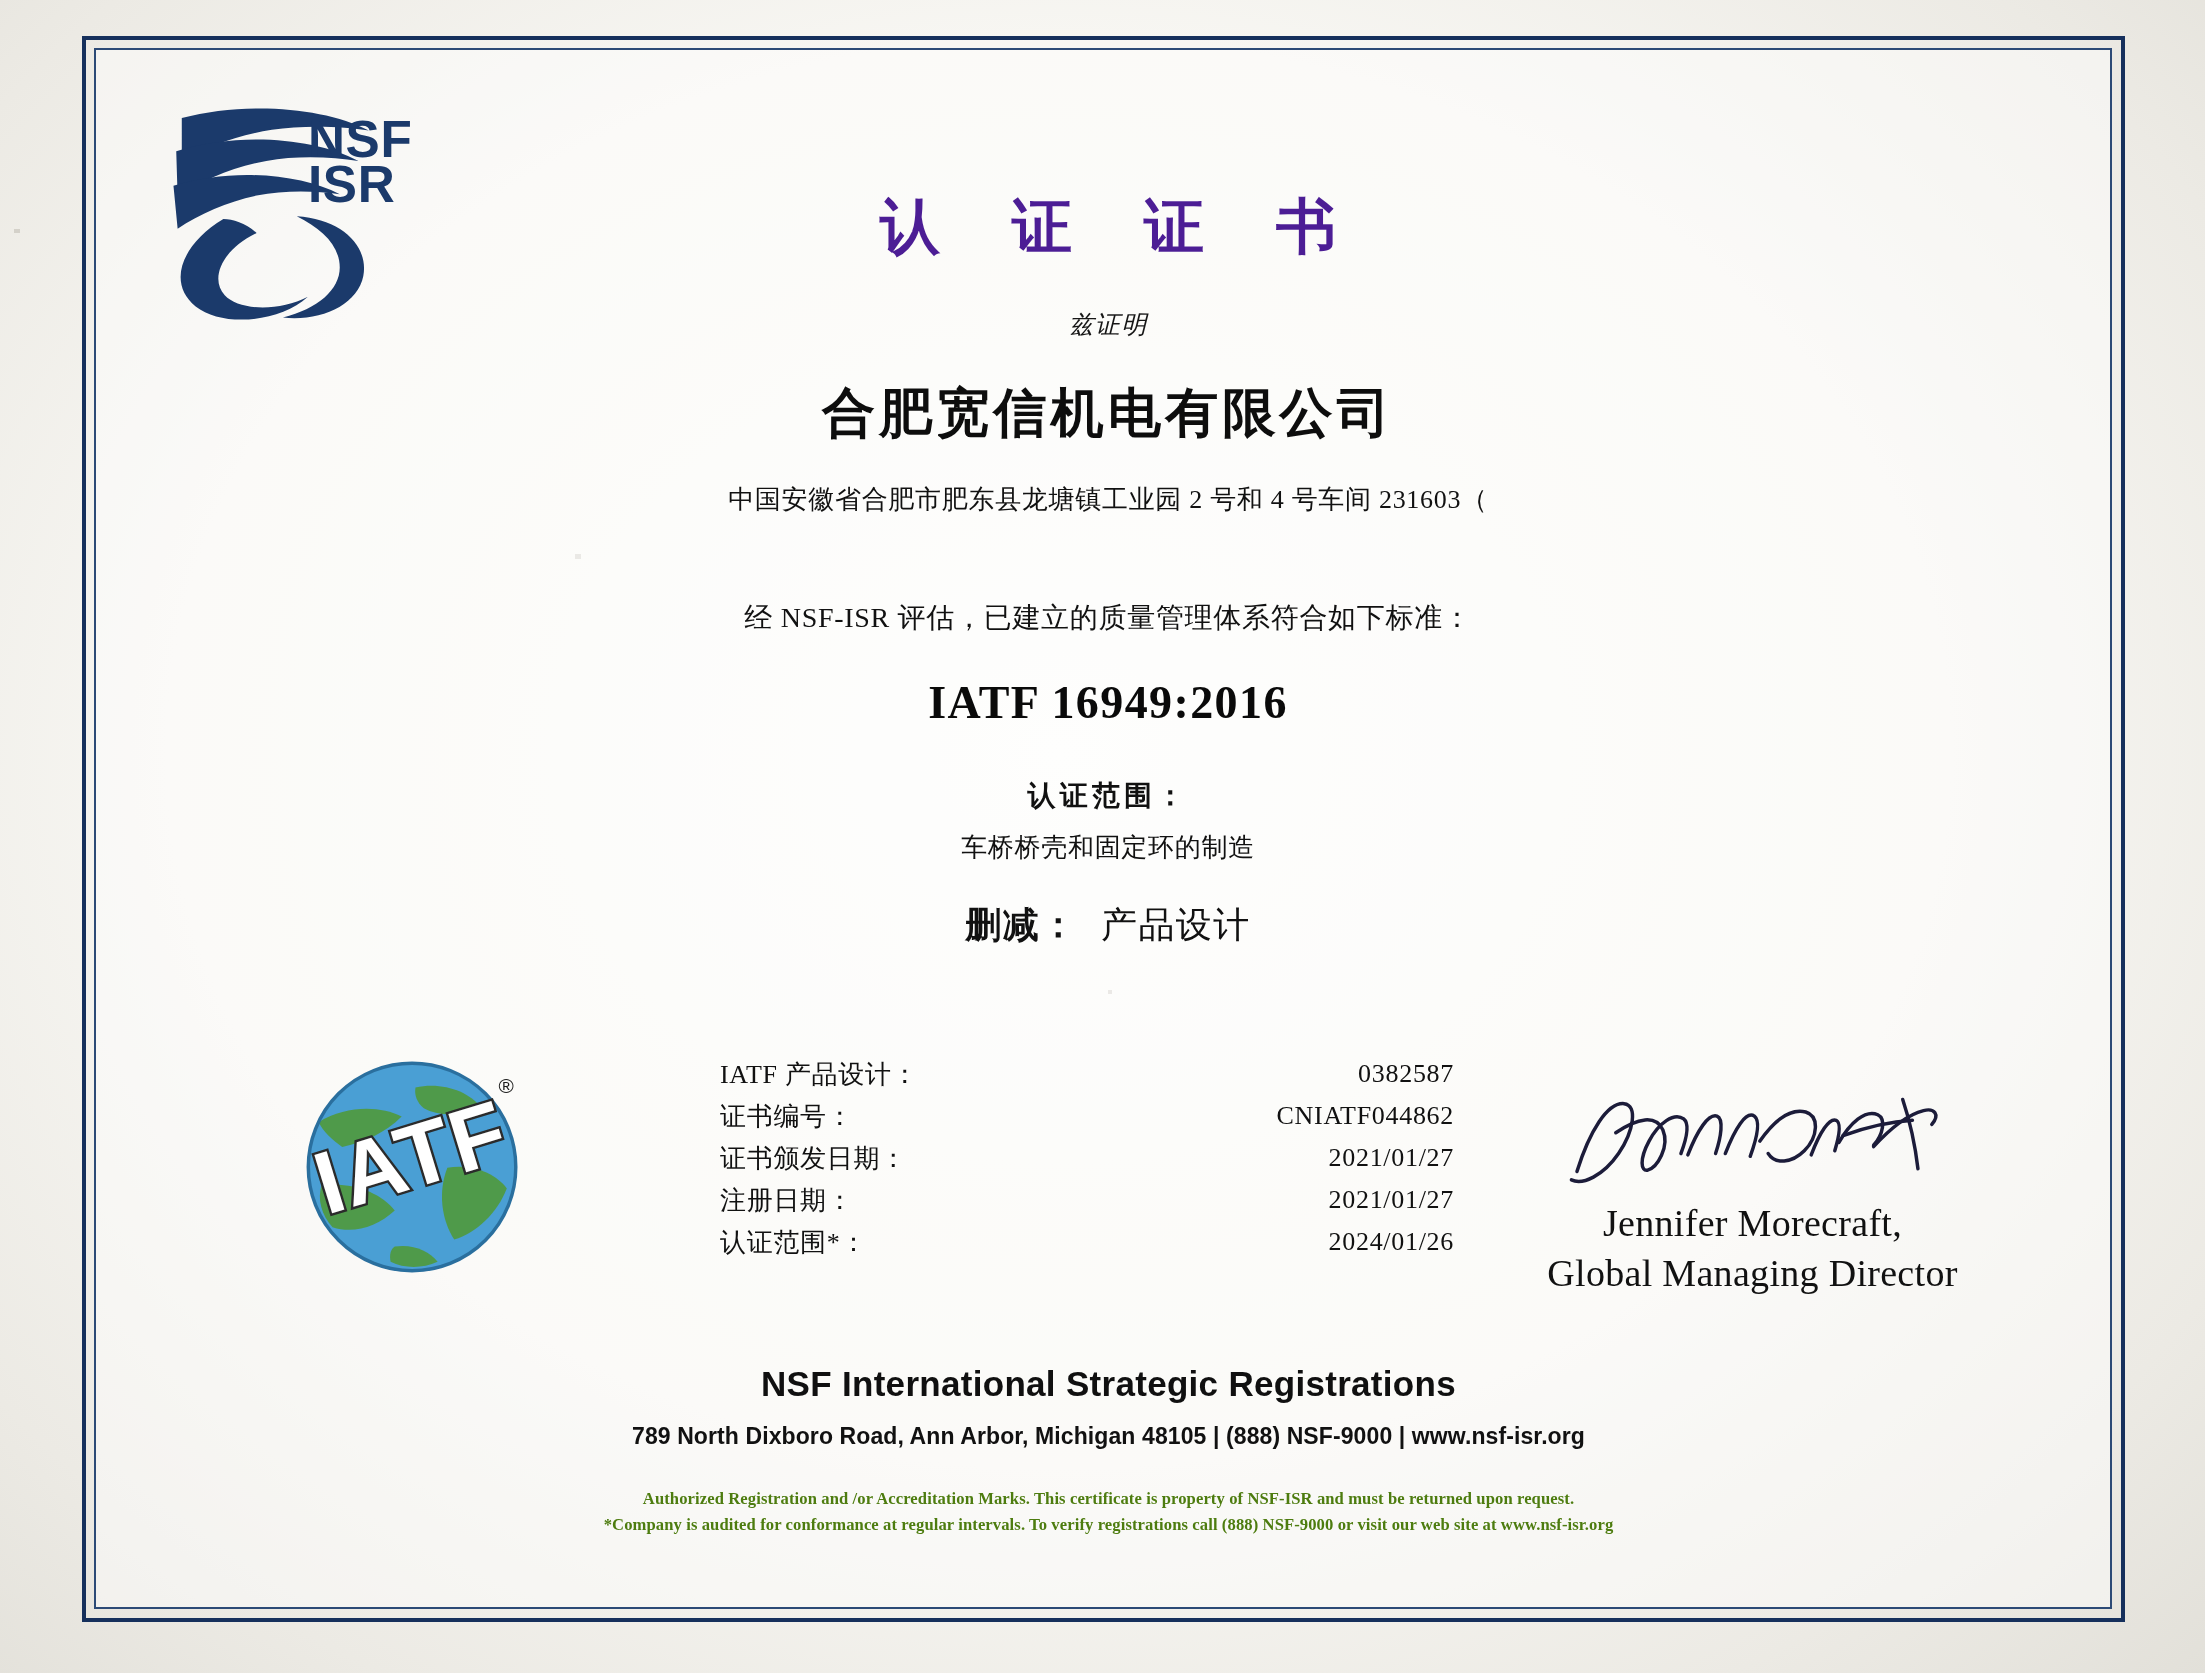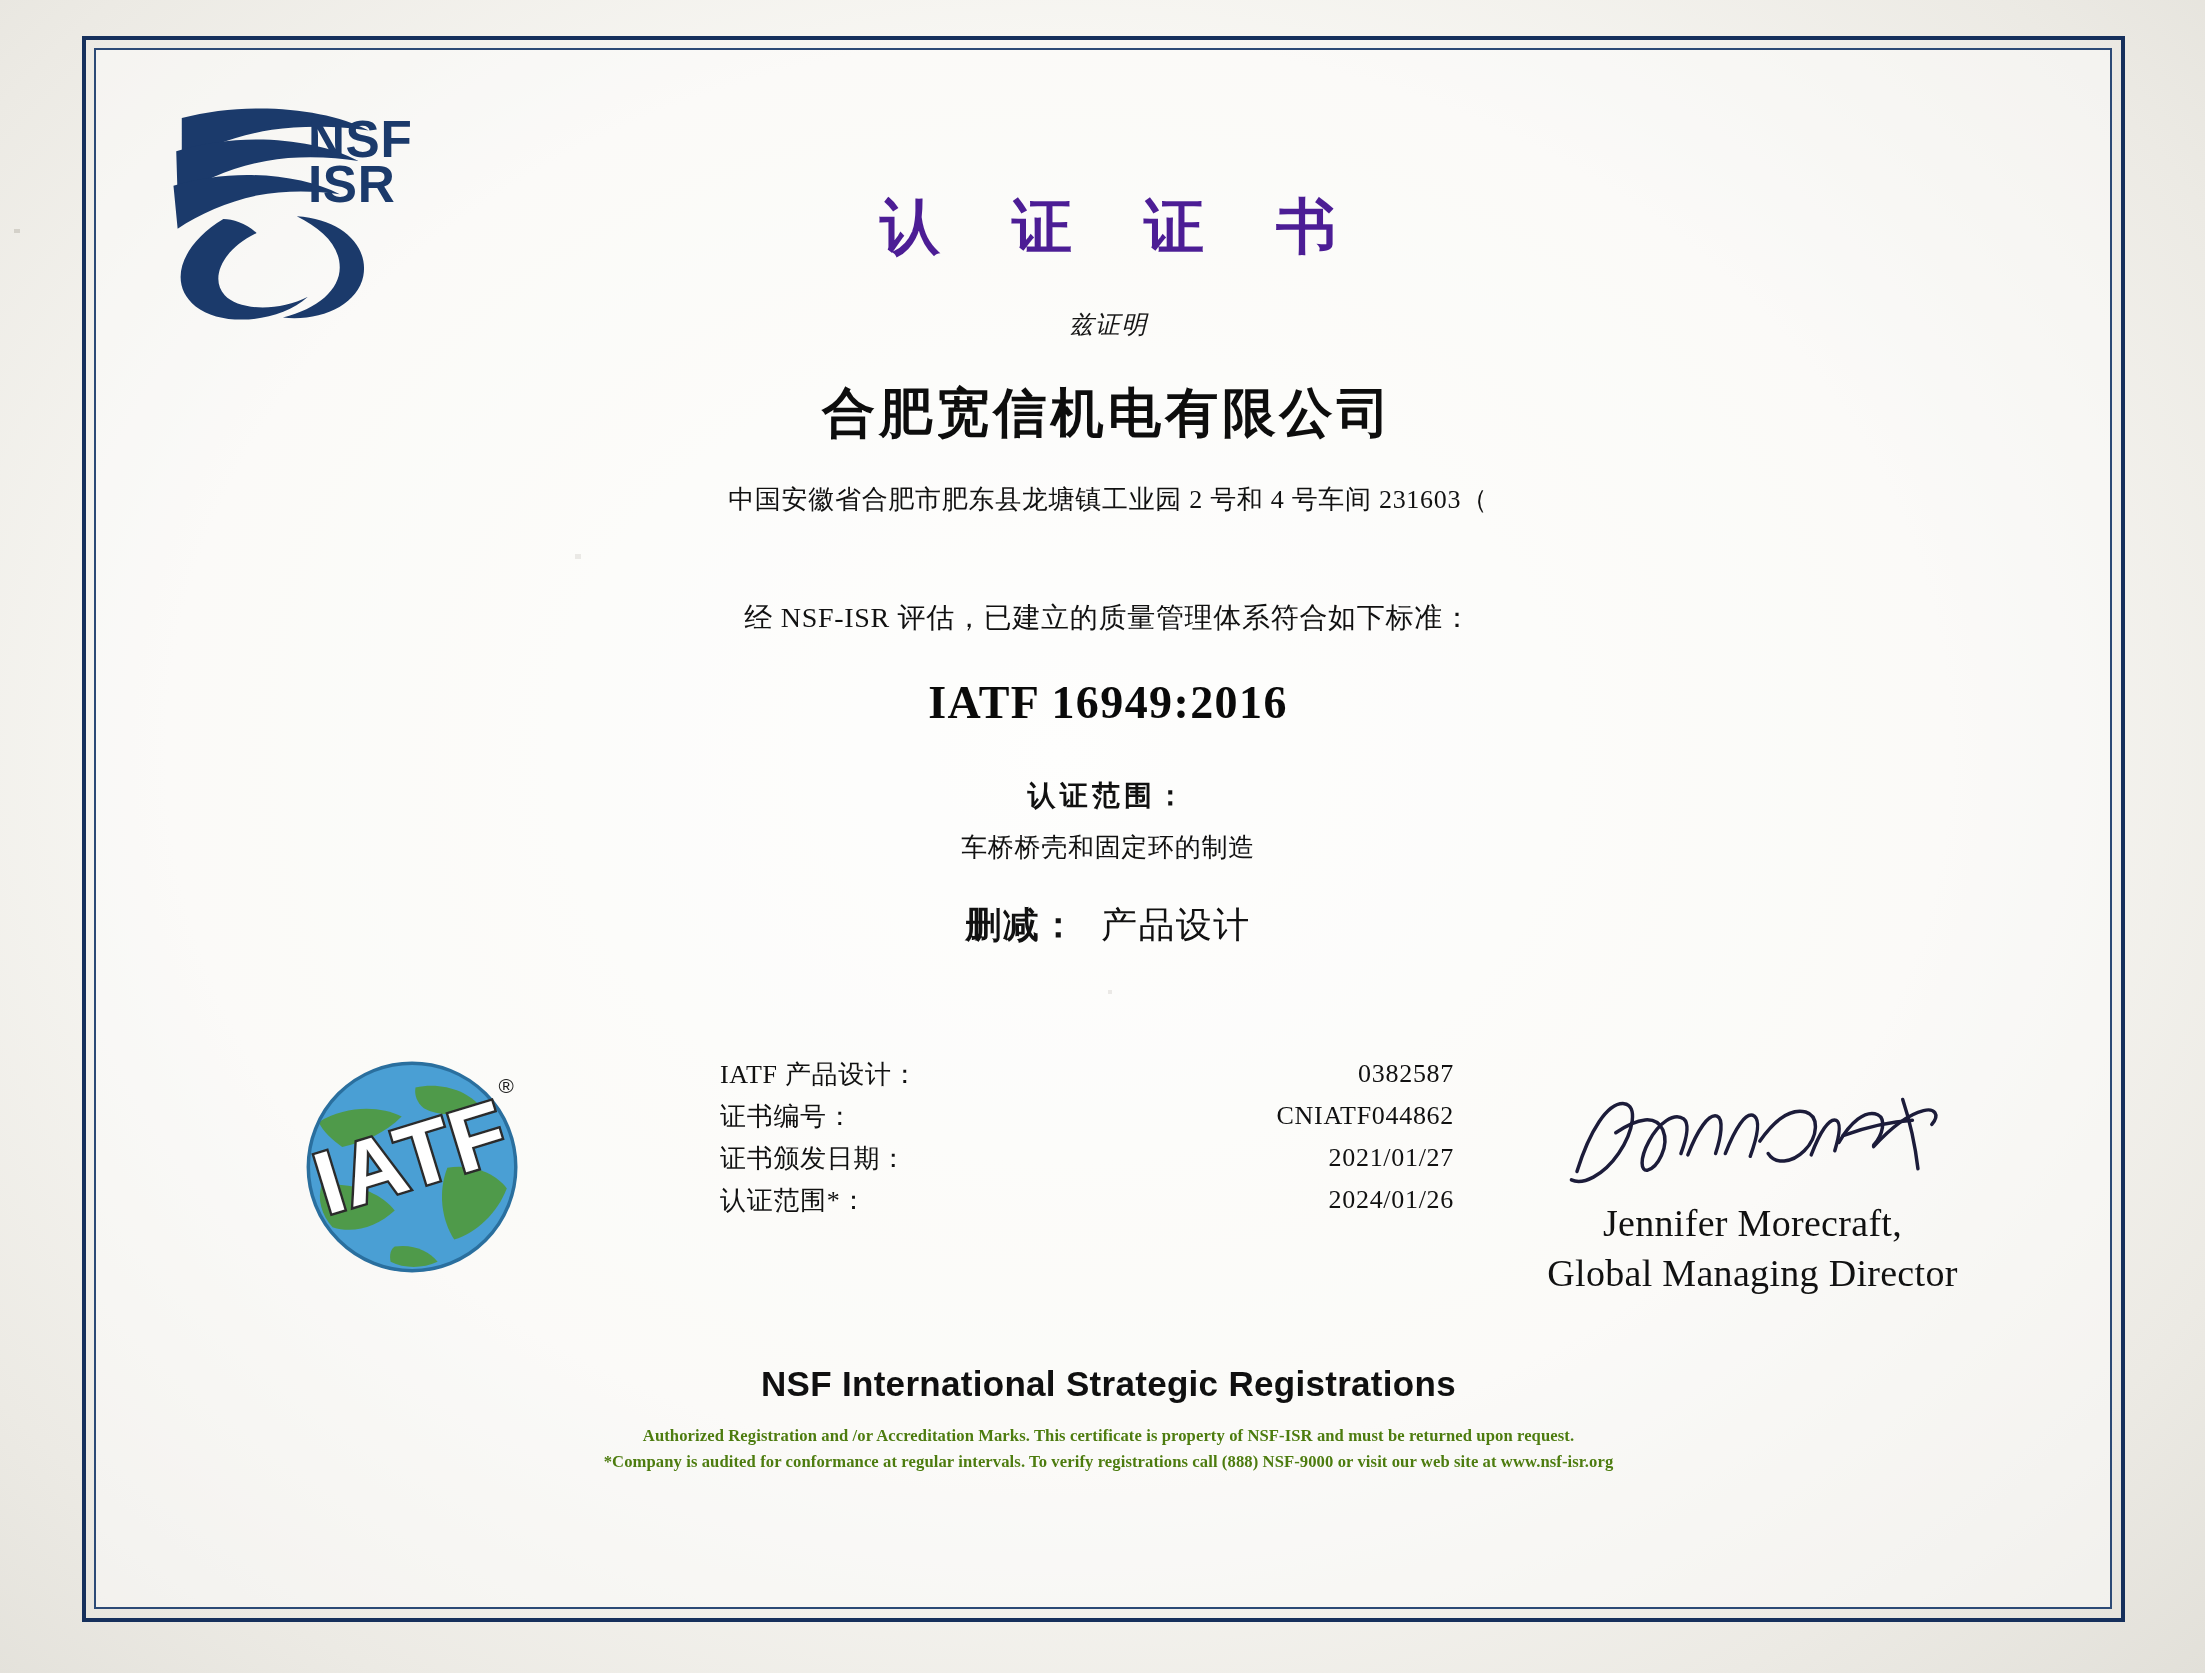--- a/index.html
+++ b/index.html
@@ -300,20 +300,24 @@
         <tr>
           <td class="label">IATF 产品设计：</td>
           <td class="value">0382587</td>
         </tr>
         <tr>
           <td class="label">证书编号：</td>
           <td class="value">CNIATF044862</td>
         </tr>
         <tr>
           <td class="label">证书颁发日期：</td>
+          <td class="value">2021/01/27</td>
+        </tr>
+        <tr>
+          <td class="label">注册日期：</td>
           <td class="value">2021/01/27</td>
         </tr>
         <tr>
           <td class="label">认证范围*：</td>
           <td class="value">2024/01/26</td>
         </tr>
       </tbody>
     </table>
   </div>
 
@@ -333,17 +337,18 @@
           <path d="M420 70 C448 60, 486 50, 520 48"></path>
         </g>
       </svg>
     </div>
     <div class="sig-name">Jennifer Morecraft,</div>
     <div class="sig-name">Global Managing Director</div>
   </div>
 
   <div class="footer">
     <div class="footer-org">NSF International Strategic Registrations</div>
+    <div class="footer-addr">789 North Dixboro Road, Ann Arbor, Michigan 48105 | (888) NSF-9000 | www.nsf-isr.org</div>
     <div class="footer-fine">Authorized Registration and /or Accreditation Marks. This certificate is property of NSF-ISR and must be returned upon request.</div>
     <div class="footer-fine">*Company is audited for conformance at regular intervals. To verify registrations call (888) NSF-9000 or visit our web site at www.nsf-isr.org</div>
   </div>
 </div>
 
 
 </body></html>

